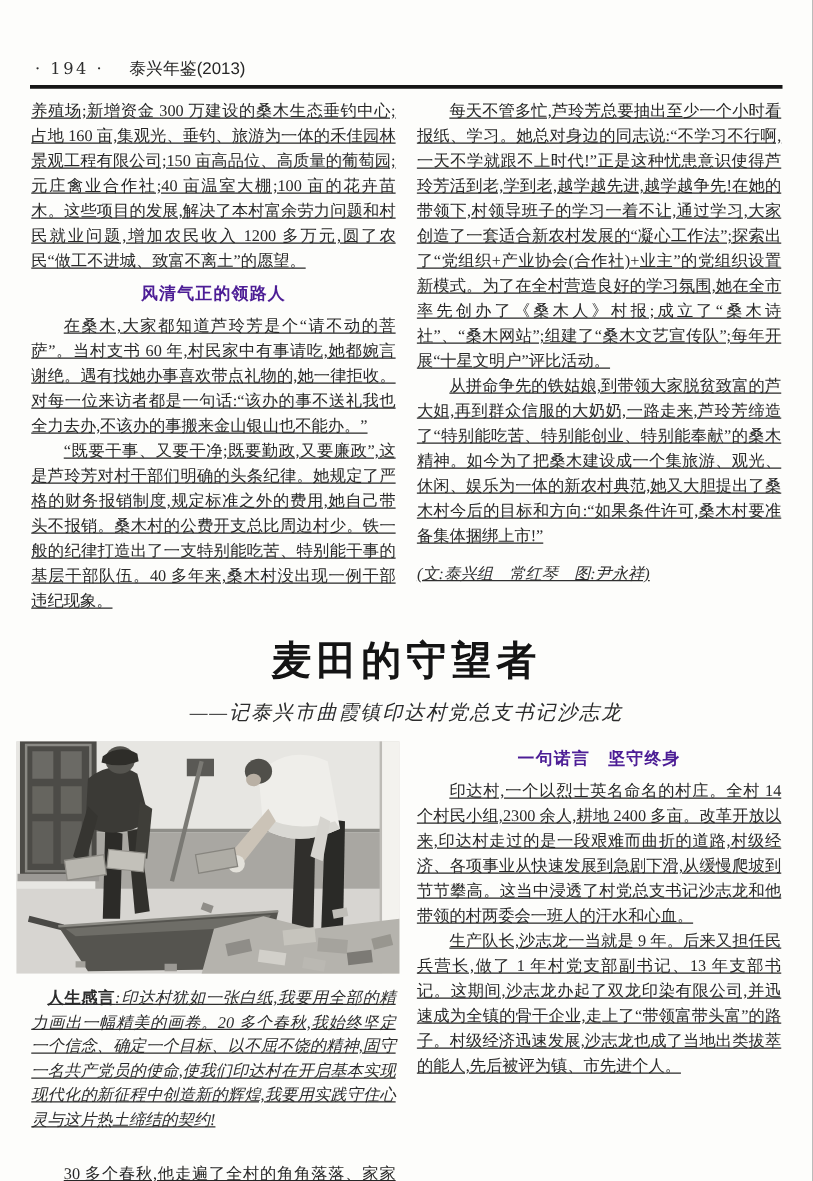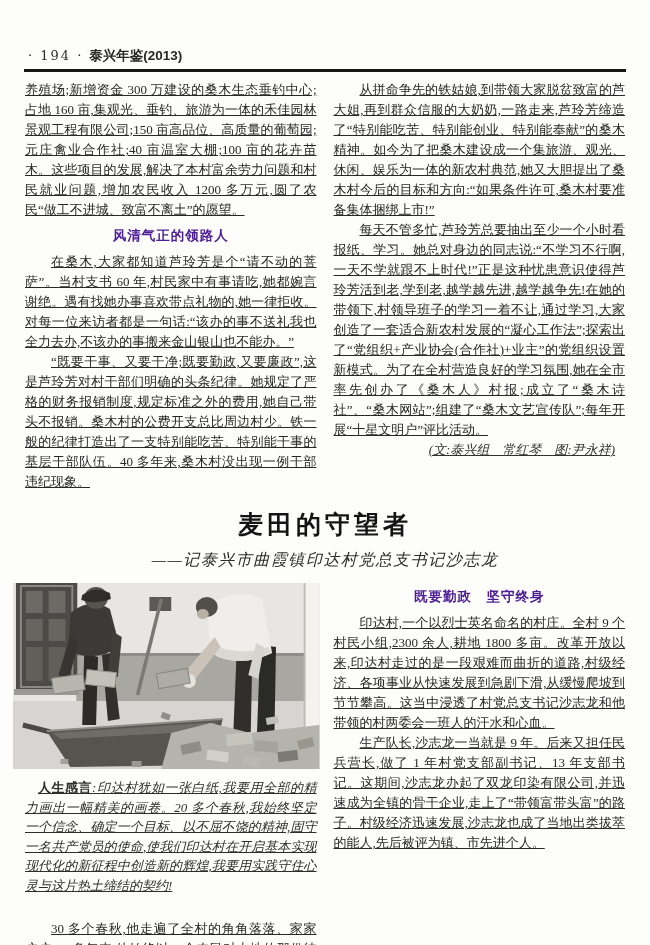--- a/index.html
+++ b/index.html
@@ -8,41 +8,41 @@
     width:650px; height:945px;
     margin:0 auto;
     background:#fdfdfb;
     color:#262626;
     font-family:"Liberation Serif","DejaVu Serif",serif;
     overflow:hidden;
     box-sizing:border-box;
   }
   .header { padding:9px 28px 3px 28px; font-size:13px; display:flex; align-items:baseline; }
   .page-marker { letter-spacing:2px; color:#2e2e2e; font-family:"DejaVu Serif",serif;margin-top:39px; }
-  .book-title { font-family:"Liberation Sans","DejaVu Sans",sans-serif; font-weight:bold; margin-left:6px; font-size:13.5px; }
+  .book-title { font-family:"Liberation Sans","DejaVu Sans",sans-serif; font-weight:normal; margin-left:20px; font-size:13.5px; }
   .rule { margin:1px 24px 0 24px; border-bottom:3px solid #161616; }
 
   .cols { display:flex; gap:17px; padding:0 25px; }
   .col { flex:1 1 0; min-width:0; }
 
   p { margin:0; font-size:13px; line-height:20px; text-align:justify; text-indent:2em; color:#282828;text-decoration:underline; }
   p.noindent { text-indent:0; }
 
   .upper { margin-top:8px; }
   .subhead {
     font-family:Liberation Sans, sans-serif;
     font-weight:bold; font-size:13.5px; text-align:center;
     margin:7px 0 7px 0; letter-spacing:1px; color:#4c1d95;
   }
-  .byline { text-align:right; font-style:italic; text-indent:0; padding-right:10px; margin-top:0; font-size:13px; color:#303030; }
+  .byline { font-style:italic; text-indent:0; padding-right:10px; margin-top:10px; font-size:13px; color:#303030; }
 
   .title-block { text-align:center; margin:16px 0 10px 0; }
   .article-title {
     font-family:"Liberation Sans","DejaVu Sans",sans-serif;
-    font-weight:bold; font-size:25px; letter-spacing:4px; margin:0; color:#141414;
+    font-weight:bold; font-size:32px; letter-spacing:4px; margin:0; color:#141414;
   }
   .article-subtitle { font-style:italic; font-size:16px; letter-spacing:1.5px; margin-top:9px; color:#2b2b2b; }
 
   .lower { margin-top:6px; }
   .photo-figure { margin:2px 0 9px -12px; width:calc(100% + 15px); }
   .photo-figure svg { display:block; width:100%; height:186px; }
 
   .caption { font-style:italic; text-indent:1em; line-height:19.5px; color:#2d2d2d; }
   .caption .caption-label { font-style:normal; font-weight:bold; font-family:"Liberation Sans","DejaVu Sans",sans-serif;margin-top:25px; }
   .para-gap { margin-top:24px; }
@@ -59,22 +59,22 @@
   <div class="rule"></div>
 
   <section class="cols upper">
     <div class="col">
       <p class="noindent">养殖场;新增资金 300 万建设的桑木生态垂钓中心;占地 160 亩,集观光、垂钓、旅游为一体的禾佳园林景观工程有限公司;150 亩高品位、高质量的葡萄园;元庄禽业合作社;40 亩温室大棚;100 亩的花卉苗木。这些项目的发展,解决了本村富余劳力问题和村民就业问题,增加农民收入 1200 多万元,圆了农民“做工不进城、致富不离土”的愿望。</p>
       <div class="subhead">风清气正的领路人</div>
       <p>在桑木,大家都知道芦玲芳是个“请不动的菩萨”。当村支书 60 年,村民家中有事请吃,她都婉言谢绝。遇有找她办事喜欢带点礼物的,她一律拒收。对每一位来访者都是一句话:“该办的事不送礼我也全力去办,不该办的事搬来金山银山也不能办。”</p>
       <p>“既要干事、又要干净;既要勤政,又要廉政”,这是芦玲芳对村干部们明确的头条纪律。她规定了严格的财务报销制度,规定标准之外的费用,她自己带头不报销。桑木村的公费开支总比周边村少。铁一般的纪律打造出了一支特别能吃苦、特别能干事的基层干部队伍。40 多年来,桑木村没出现一例干部违纪现象。</p>
     </div>
     <div class="col">
+      <p>每天不管多忙,芦玲芳总要抽出至少一个小时看报纸、学习。她总对身边的同志说:“不学习不行啊,一天不学就跟不上时代!”正是这种忧患意识使得芦玲芳活到老,学到老,越学越先进,越学越争先!在她的带领下,村领导班子的学习一着不让,通过学习,大家创造了一套适合新农村发展的“凝心工作法”;探索出了“党组织+产业协会(合作社)+业主”的党组织设置新模式。为了在全村营造良好的学习氛围,她在全市率先创办了《桑木人》村报;成立了“桑木诗社”、“桑木网站”;组建了“桑木文艺宣传队”;每年开展“十星文明户”评比活动。</p>
       <p>从拼命争先的铁姑娘,到带领大家脱贫致富的芦大姐,再到群众信服的大奶奶,一路走来,芦玲芳缔造了“特别能吃苦、特别能创业、特别能奉献”的桑木精神。如今为了把桑木建设成一个集旅游、观光、休闲、娱乐为一体的新农村典范,她又大胆提出了桑木村今后的目标和方向:“如果条件许可,桑木村要准备集体捆绑上市!”</p>
-      <p>每天不管多忙,芦玲芳总要抽出至少一个小时看报纸、学习。她总对身边的同志说:“不学习不行啊,一天不学就跟不上时代!”正是这种忧患意识使得芦玲芳活到老,学到老,越学越先进,越学越争先!在她的带领下,村领导班子的学习一着不让,通过学习,大家创造了一套适合新农村发展的“凝心工作法”;探索出了“党组织+产业协会(合作社)+业主”的党组织设置新模式。为了在全村营造良好的学习氛围,她在全市率先创办了《桑木人》村报;成立了“桑木诗社”、“桑木网站”;组建了“桑木文艺宣传队”;每年开展“十星文明户”评比活动。</p>
       <p class="byline">(文:泰兴组　常红琴　图:尹永祥)</p>
     </div>
   </section>
 
   <section class="title-block">
     <h1 class="article-title">麦田的守望者</h1>
     <div class="article-subtitle">——记泰兴市曲霞镇印达村党总支书记沙志龙</div>
   </section>
 
   <section class="cols lower">
@@ -152,19 +152,19 @@
         </svg>
       </figure>
 
       <p class="caption"><b class="caption-label">人生感言</b><span>:印达村犹如一张白纸,我要用全部的精力画出一幅精美的画卷。20 多个春秋,我始终坚定一个信念、确定一个目标、以不屈不饶的精神,固守一名共产党员的使命,使我们印达村在开启基本实现现代化的新征程中创造新的辉煌,我要用实践守住心灵与这片热土缔结的契约!</span></p>
 
       <p class="para-gap">30 多个春秋,他走遍了全村的角角落落、家家户户;30 多年来,他始终以一个农民对土地的那份纯朴与挚爱,守望家园并带领全村人为这片土地倾注了无尽的心血和汗水……</p>
 
     </div>
 
     <div class="col">
-      <div class="subhead">既要勤政　坚守终身</div>
-      <p>印达村,一个以烈士英名命名的村庄。全村 9 个村民小组,2300 余人,耕地 1800 多亩。改革开放以来,印达村走过的是一段艰难而曲折的道路,村级经济、各项事业从快速发展到急剧下滑,从缓慢爬坡到节节攀高。这当中浸透了村党总支书记沙志龙和他带领的村两委会一班人的汗水和心血。</p>
+      <div class="subhead">一句诺言　坚守终身</div>
+      <p>印达村,一个以烈士英名命名的村庄。全村 14 个村民小组,2300 余人,耕地 2400 多亩。改革开放以来,印达村走过的是一段艰难而曲折的道路,村级经济、各项事业从快速发展到急剧下滑,从缓慢爬坡到节节攀高。这当中浸透了村党总支书记沙志龙和他带领的村两委会一班人的汗水和心血。</p>
       <p>生产队长,沙志龙一当就是 9 年。后来又担任民兵营长,做了 1 年村党支部副书记、13 年支部书记。这期间,沙志龙办起了双龙印染有限公司,并迅速成为全镇的骨干企业,走上了“带领富带头富”的路子。村级经济迅速发展,沙志龙也成了当地出类拔萃的能人,先后被评为镇、市先进个人。</p>
     </div>
   </section>
 
 </div>
 
 </body></html>

